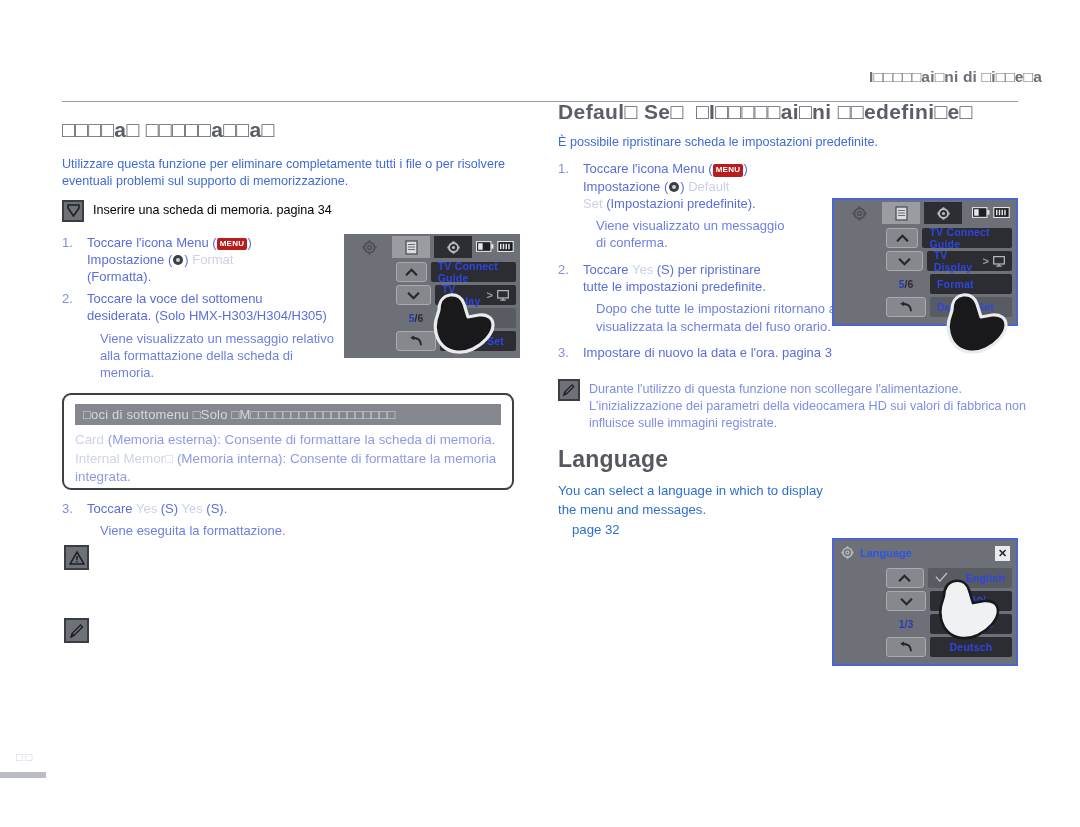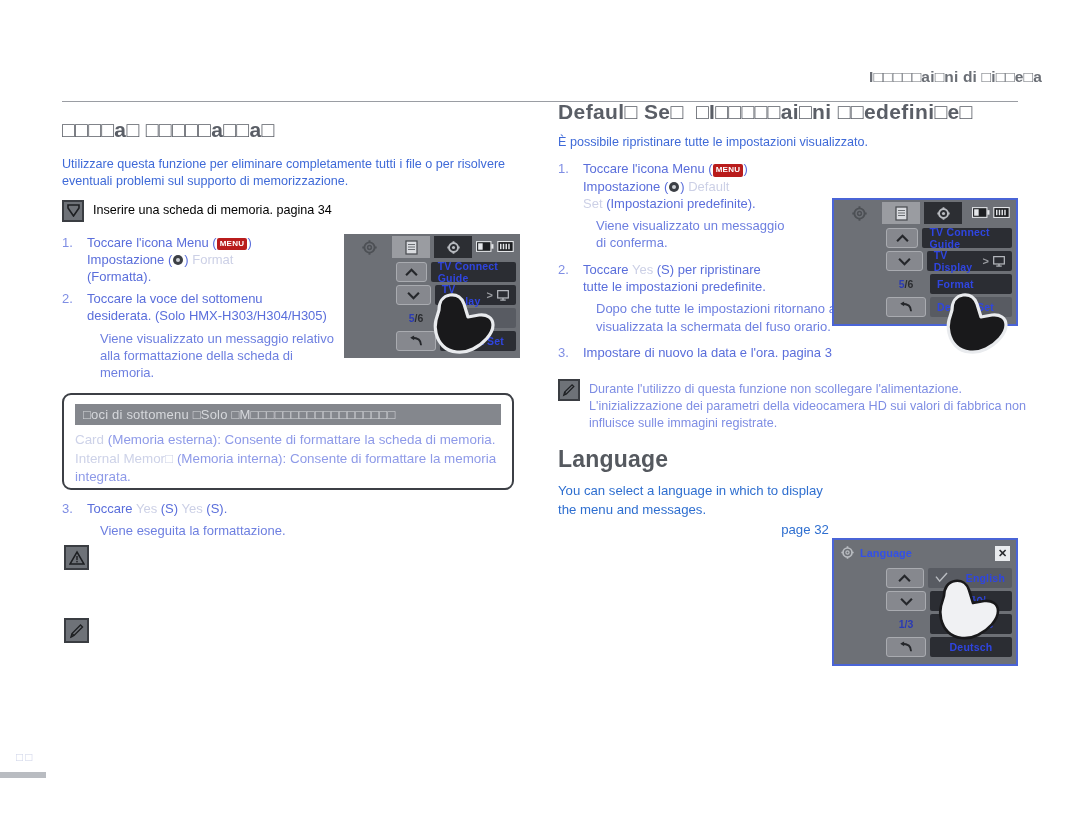--- a/index.html
+++ b/index.html
@@ -231,21 +231,21 @@
 </div>
 <div class="marginicon" style="left:64px; top:618px;">
   <svg width="16" height="16" viewBox="0 0 16 16">
       <path d="M2 14 L5 12.5 L13.5 4 L11.5 2 L3 10.5 Z" fill="none" stroke="#1d1f22" stroke-width="1.4"></path>
       <path d="M3 10.5 L5 12.5" stroke="#1d1f22" stroke-width="1.2"></path>
     </svg>
 </div>
 
 <div class="col-right">
   <h2 class="sect2">Defaul□ Se□  □I□□□□□ai□ni □□edefini□e□</h2>
-  <p class="lead">È possibile ripristinare tutte le impostazioni visualizzato.</p>
+  <p class="lead">È possibile ripristinare scheda le impostazioni predefinite.</p>
 
   <ol class="steps" style="width:276px;">
     <li>
       <span class="num">1.</span>
       <span class="body">
         <span>Toccare l'icona Menu (</span><span class="menupill">MENU</span><span>)</span><br>
         <span>Impostazione (</span><span class="gearglyph"><svg width="12" height="12" viewBox="0 0 12 12">
               <circle cx="6" cy="6" r="5" fill="#3c3f45"></circle>
               <circle cx="6" cy="6" r="2" fill="#cfd2d7"></circle>
             </svg></span><span>)</span>
@@ -282,21 +282,21 @@
       <svg width="14" height="14" viewBox="0 0 16 16">
           <path d="M2 14 L5 12.5 L13.5 4 L11.5 2 L3 10.5 Z" fill="none" stroke="#1d1f22" stroke-width="1.4"></path>
           <path d="M3 10.5 L5 12.5" stroke="#1d1f22" stroke-width="1.2"></path>
         </svg>
     </span>
     <span class="txt" style="max-width:455px; color:#7f8ee4;">Durante l'utilizzo di questa funzione non scollegare l'alimentazione. L'inizializzazione dei parametri della videocamera HD sui valori di fabbrica non influisce sulle immagini registrate.</span>
   </div>
 
   <h2 class="lang" style="margin-top:14px;">Language</h2>
   <div class="lead en" style="max-width:268px; margin-bottom:2px;">You can select a language in which to display the menu and messages.</div>
-  <div class="lead en" style="margin-left:14px;text-align:center;">page 32</div>
+  <div class="lead en" style="margin-left:14px;">page 32</div>
 </div>
 
 <div class="lcd" style="left:344px; top:234px; width:176px;">
   <div class="lcd-top">
     <span class="tab">
       <svg width="17" height="17" viewBox="0 0 18 18">
           <circle cx="9" cy="9" r="5.4" fill="none" stroke="#4d5055" stroke-width="2"></circle>
           <circle cx="9" cy="9" r="2" fill="none" stroke="#4d5055" stroke-width="1.6"></circle>
           <g stroke="#4d5055" stroke-width="2">
             <path d="M9 1.4v2.2M9 14.4v2.2M1.4 9h2.2M14.4 9h2.2"></path>

